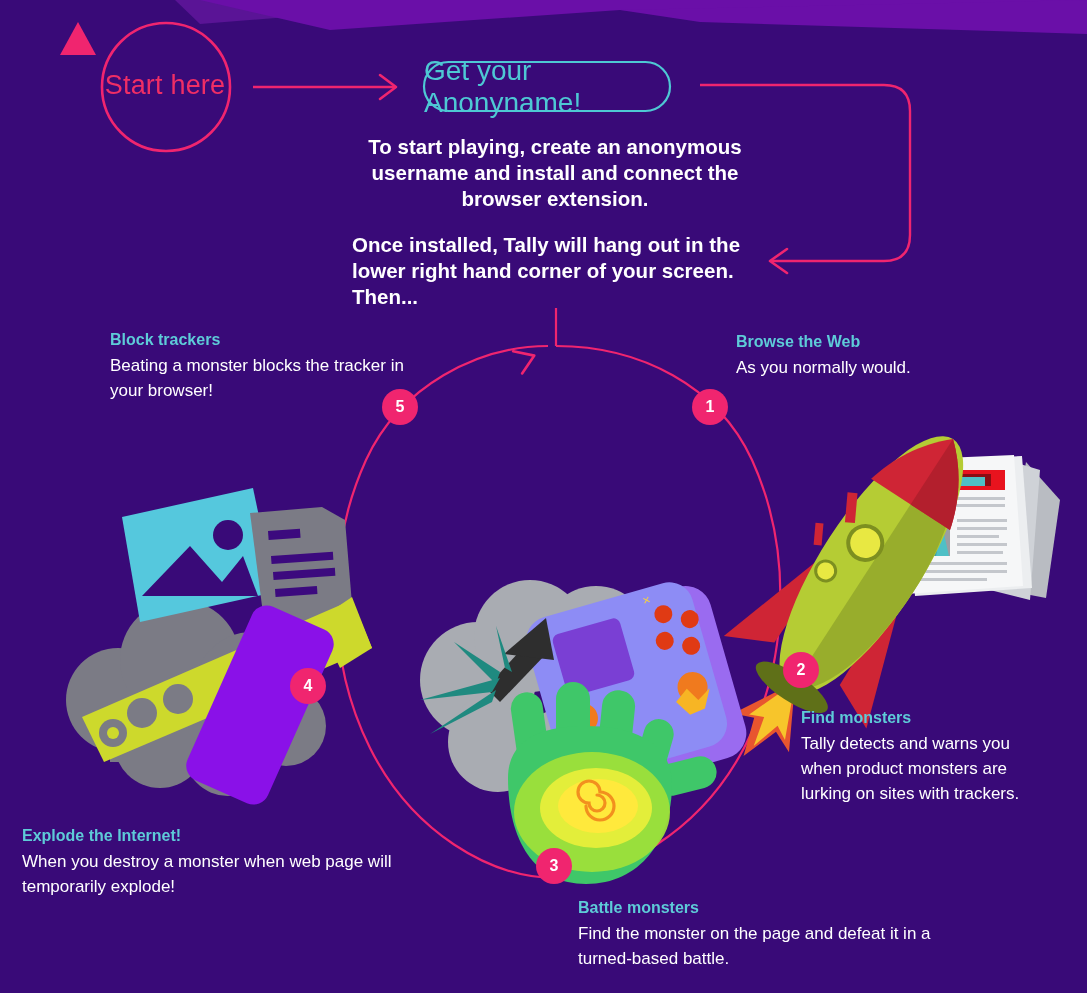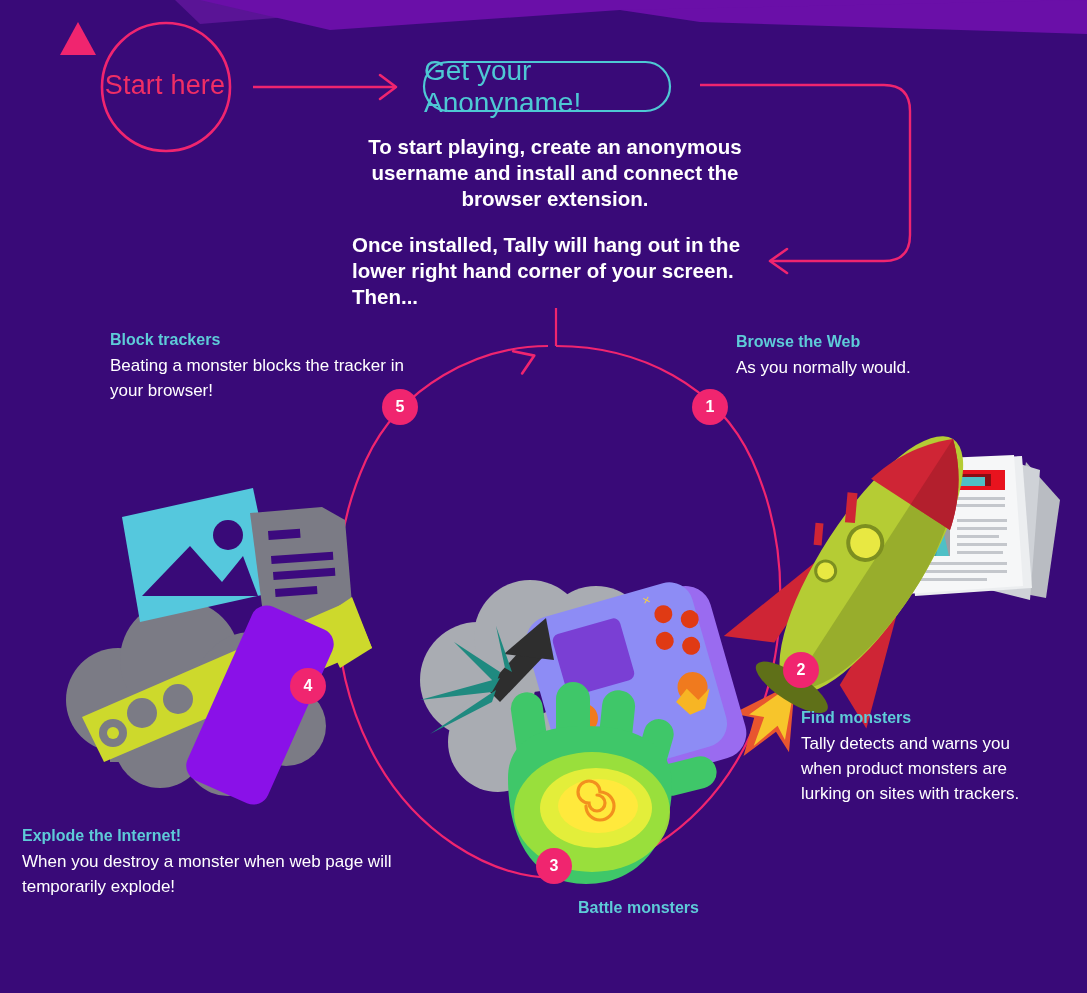--- a/index.html
+++ b/index.html
@@ -254,20 +254,21 @@
     <p class="st-body">As you normally would.</p>
   </div>
 
   <div id="step2" class="step">
     <p class="st-title">Find monsters</p>
     <p class="st-body">Tally detects and warns you when product monsters are lurking on sites with trackers.</p>
   </div>
 
   <div id="step3" class="step">
     <p class="st-title">Battle monsters</p>
+    <p class="st-body">Find the monster on the page and defeat it in a turned-based battle.</p>
   </div>
 
   <div id="step4" class="step">
     <p class="st-title">Explode the Internet!</p>
     <p class="st-body">When you destroy a monster when web page will temporarily explode!</p>
   </div>
 
   <div class="badge" id="badge1">1</div>
   <div class="badge" id="badge2">2</div>
   <div class="badge" id="badge3">3</div>

